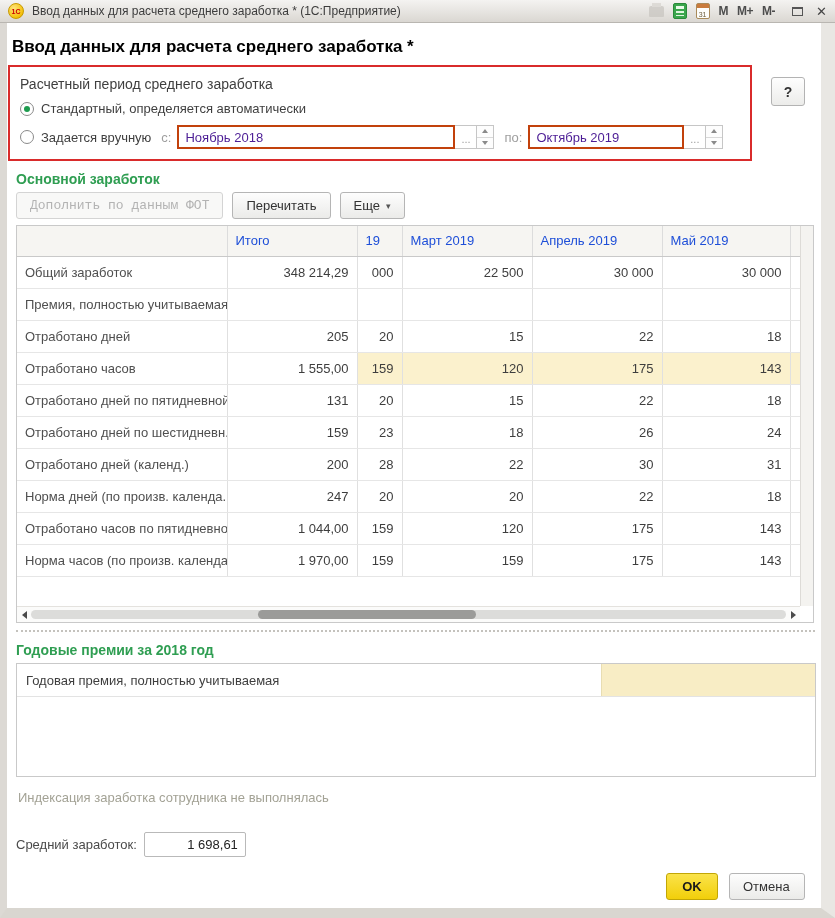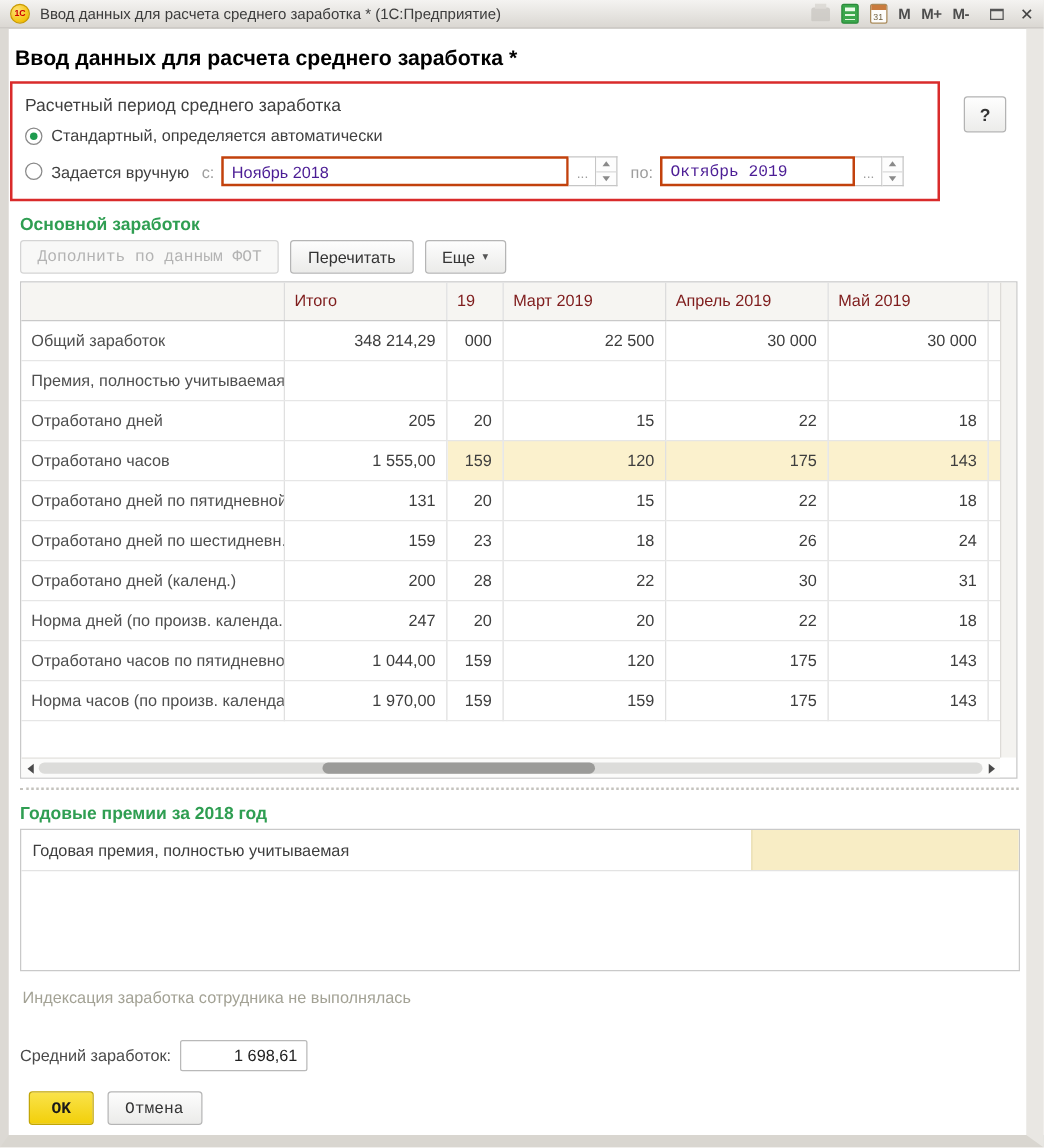--- a/index.html
+++ b/index.html
@@ -58,21 +58,21 @@
   .radio-line:last-child { margin-bottom: 0; }
   .radio { width: 14px; height: 14px; border-radius: 50%; border: 1px solid #8a8a8a; background: #fff;
     display: inline-flex; align-items: center; justify-content: center; margin-right: 7px; flex: 0 0 14px; }
   .radio.checked::after { content: ""; width: 6px; height: 6px; border-radius: 50%; background: #1d9b4e; }
   .radio-label { font-size: 13px; color: #3f3f3f; }
   .date-label { font-size: 13px; color: #9e9e9e; margin: 0 6px 0 10px; }
   .field-group { display: flex; align-items: stretch; height: 24px; }
   .field-box { border: 2px solid #c2410c; background: #fff; color: #4c1d95; font-size: 13px;
     display: flex; align-items: center; padding: 0 6px; }
   .fb-from { width: 278px; }
-  .fb-to { width: 156px; font-family: Liberation Mono, monospace; }
+  .fb-to { width: 156px; }
   .dots-btn { width: 22px; border: 1px solid #c6c6c6; border-left: none; background: #fff;
     color: #9e9e9e; font-size: 11px; display: flex; align-items: flex-end; justify-content: center; padding-bottom: 3px; }
   .spinner { width: 17px; border: 1px solid #c6c6c6; border-left: none; display: flex; flex-direction: column; background: #fdfdfd; }
   .spin-up, .spin-down { flex: 1; position: relative; }
   .spin-up { border-bottom: 1px solid #d9d9d9; }
   .spin-up::after, .spin-down::after { content: ""; position: absolute; left: 50%; top: 50%; transform: translate(-50%,-50%);
     border-left: 3px solid transparent; border-right: 3px solid transparent; }
   .spin-up::after { border-bottom: 4px solid #8a8a8a; }
   .spin-down::after { border-top: 4px solid #8a8a8a; }
   .help-btn { margin: 12px 16px 0 auto; width: 34px; height: 29px; border: 1px solid #b3b3b3; border-radius: 3px;
@@ -90,21 +90,21 @@
   .btn + .btn { margin-left: 9px; }
   .btn-more { margin-left: auto; }
   .caret { margin-left: 6px; font-size: 9px; color: #555; }
   .caret::after { content: "▾"; }
 
   
   .grid-wrap { margin-left: 9px; width: 798px; height: 398px; border: 1px solid #c9c9c9;
     position: relative; background: #fff; overflow: hidden; }
   table.grid { border-collapse: collapse; table-layout: fixed; width: 783px; }
   table.grid th { height: 30px; background: #f6f5f2; border-bottom: 1px solid #c9c9c9; border-right: 1px solid #dcdcdc;
-    font-size: 13px; font-weight: normal; color: #7f1d1d; text-align: left; padding: 0 0 0 8px; overflow: hidden; white-space: nowrap; }
+    font-size: 13px; font-weight: normal; color: #1d4ed8; text-align: left; padding: 0 0 0 8px; overflow: hidden; white-space: nowrap; }
   table.grid td { height: 32px; border-bottom: 1px solid #e6e6e6; border-right: 1px solid #e0e0e0;
     font-size: 13px; color: #3e3e3e; overflow: hidden; white-space: nowrap; }
   table.grid td.lbl { padding-left: 8px; color: #4f4f4f; }
   table.grid td.num { text-align: right; padding-right: 8px; }
   table.grid td.hl { background: #fbf1cd; }
   .vscroll { position: absolute; top: 0; right: 0; bottom: 16px; width: 13px; background: #f4f3f0; border-left: 1px solid #dddbd7; }
   .hscroll { position: absolute; left: 0; right: 13px; bottom: 0; height: 16px; background: #fbfbfa;
     border-top: 1px solid #e4e2de; display: flex; align-items: center; }
   .harrow { width: 14px; height: 100%; display: flex; align-items: center; justify-content: center; }
   .harrow::after { content: ""; border-top: 4px solid transparent; border-bottom: 4px solid transparent; }
@@ -121,21 +121,21 @@
   .annual-row { display: flex; height: 33px; border-bottom: 1px solid #e3e3e3; }
   .annual-label { flex: 0 0 584px; font-size: 13px; color: #3e3e3e; display: flex; align-items: center; padding-left: 9px; }
   .annual-cell { flex: 1; background: #f8edc5; border-left: 1px solid #e8ddb2; }
 
   
   .note { margin: 13px 0 0 11px; font-size: 13px; color: #a3a295; }
   .avg-row { margin: 27px 0 0 9px; display: flex; align-items: center; }
   .avg-label { font-size: 13px; color: #4a4a4a; margin-right: 7px; }
   .avg-input { width: 102px; height: 25px; border: 1px solid #b9b9b9; border-radius: 2px; font-size: 13px; color: #222;
     text-align: right; padding: 0 7px; font-family: "Liberation Sans", sans-serif; background: #fff; }
-  .dialog-btns { display: flex; gap: 11px; margin: 16px 16px 0 16px; font-family: Liberation Mono, monospace; }
+  .dialog-btns { display: flex; justify-content: flex-end; gap: 11px; margin: 16px 16px 0 4px; }
   .btn-ok { height: 27px; min-width: 52px; border: 1px solid #c2a606; border-radius: 3px;
     background: linear-gradient(#fae34a, #f2cf0a); font-size: 13px; font-weight: bold; color: #1a1a1a;
     display: inline-flex; align-items: center; justify-content: center; padding: 0 14px; }
   .btn-cancel { height: 27px; min-width: 76px; }
 </style>
 </head>
 <body>
 
 <div class="window">
 

